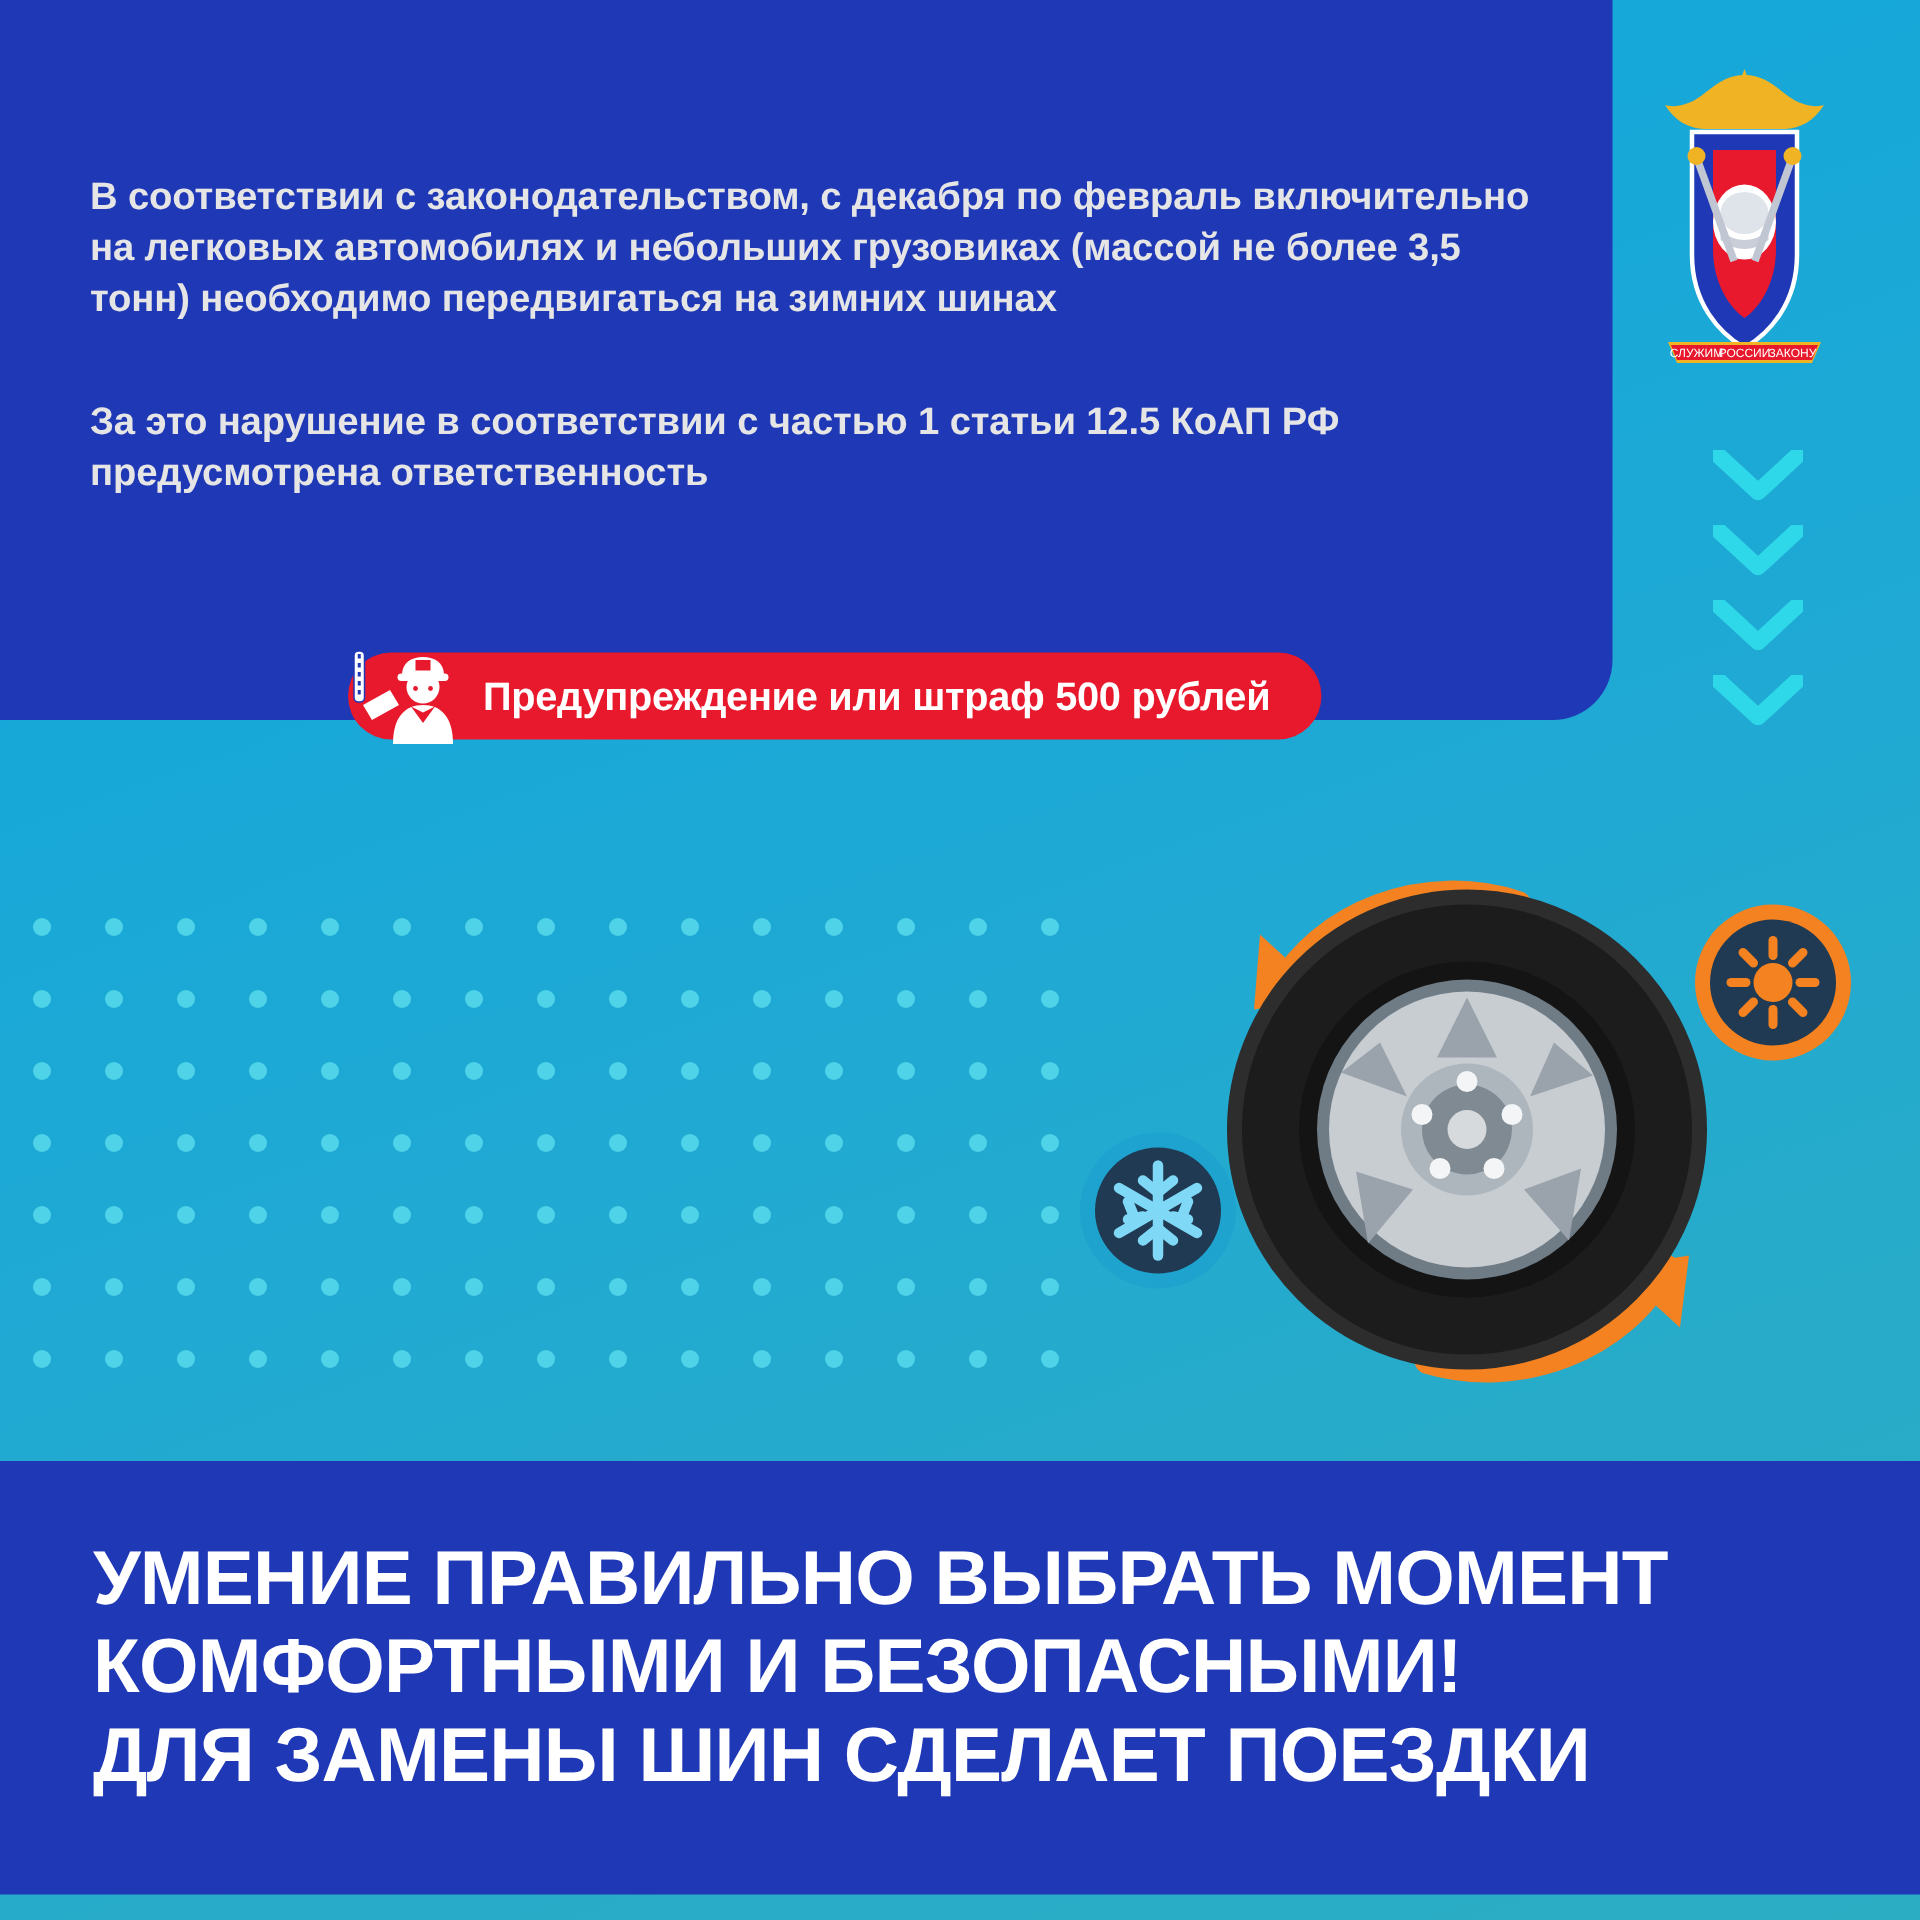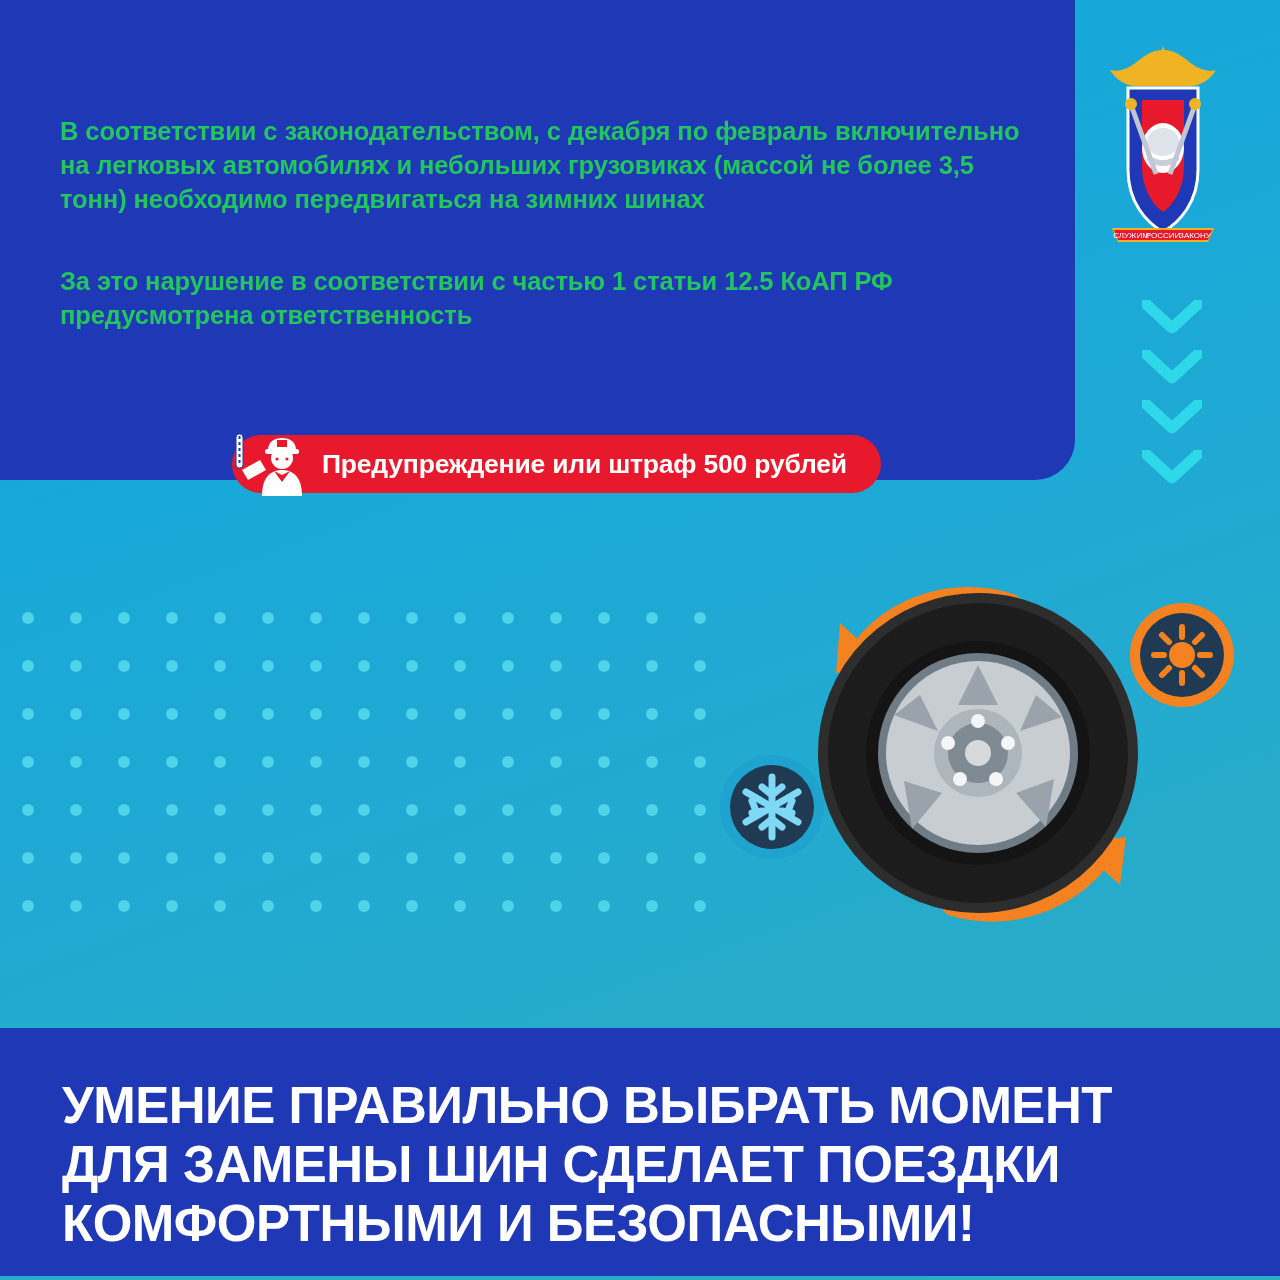--- a/index.html
+++ b/index.html
@@ -32,21 +32,21 @@
     position: absolute;
     left: 0; top: 85px;
     width: 1070px;
     padding: 30px 50px 40px 60px;
     box-sizing: border-box;
     background: #1f38b5;
     border-top-right-radius: 40px;
     border-bottom-right-radius: 40px;
   }
   .para {
-    color: #22c55e;
+    color: #e5e5e5;
     font-size: 25.5px;
     font-weight: bold;
     line-height: 1.33;
     letter-spacing: -0.1px;
     margin: 0 0 26px 0;
   }
   .para:last-child { margin-bottom: 4px; margin-top: 48px; }
 
   
   .fine-wrap {
@@ -117,23 +117,23 @@
     left: 690px;
     top: 545px;
     width: 570px;
     height: 430px;
   }
 
   
   .bottom-band {
     position: absolute;
     left: 0;
-    bottom: 4px;
+    bottom: 17px;
     width: 1280px;
-    height: 248px;
+    height: 289px;
     background: #1f38b5;
   }
   .bottom-title {
     position: absolute;
     left: 62px;
     top: 48px;
     width: 1160px;
     color: #ffffff;
     font-size: 51px;
     font-weight: bold;
@@ -290,18 +290,18 @@
         <circle cx="306" cy="234" r="7"></circle>
         <circle cx="270" cy="234" r="7"></circle>
         <circle cx="258" cy="198" r="7"></circle>
       </g>
     </g>
   </svg>
 
   <div class="bottom-band">
     <div class="bottom-title">
       <span class="line">УМЕНИЕ ПРАВИЛЬНО ВЫБРАТЬ МОМЕНТ</span>
+      <span class="line">КОМФОРТНЫМИ И БЕЗОПАСНЫМИ!</span>
       <span class="line">ДЛЯ ЗАМЕНЫ ШИН СДЕЛАЕТ ПОЕЗДКИ</span>
-      <span class="line">КОМФОРТНЫМИ И БЕЗОПАСНЫМИ!</span>
     </div>
   </div>
 
 </div>
 
 </body></html>

